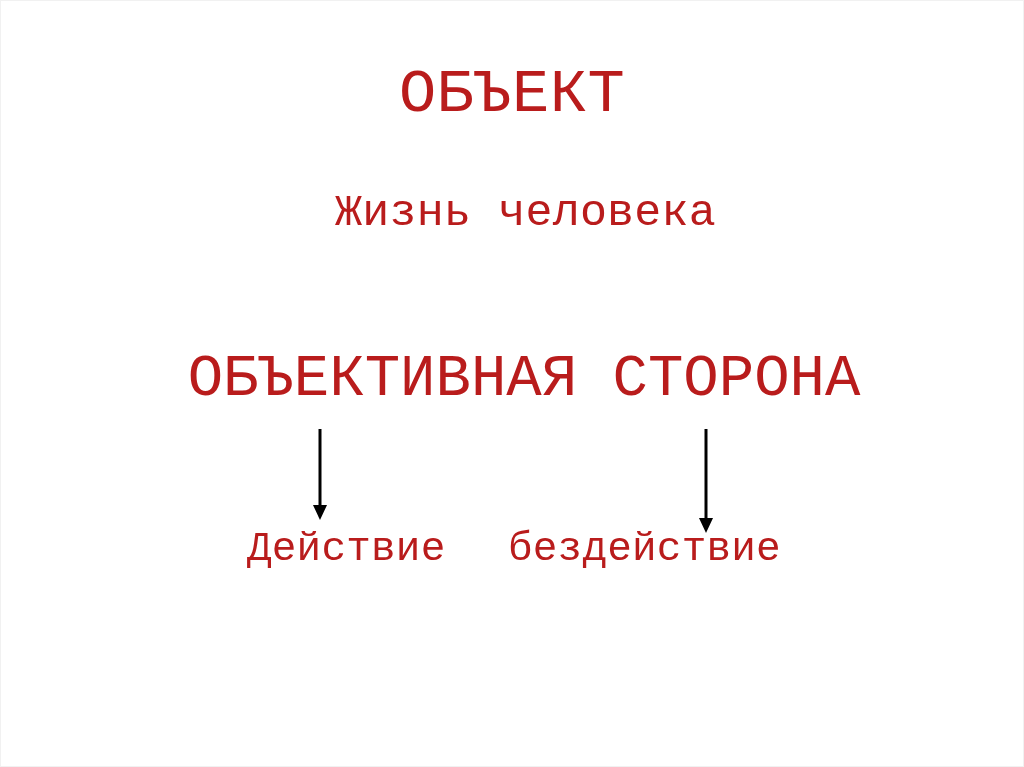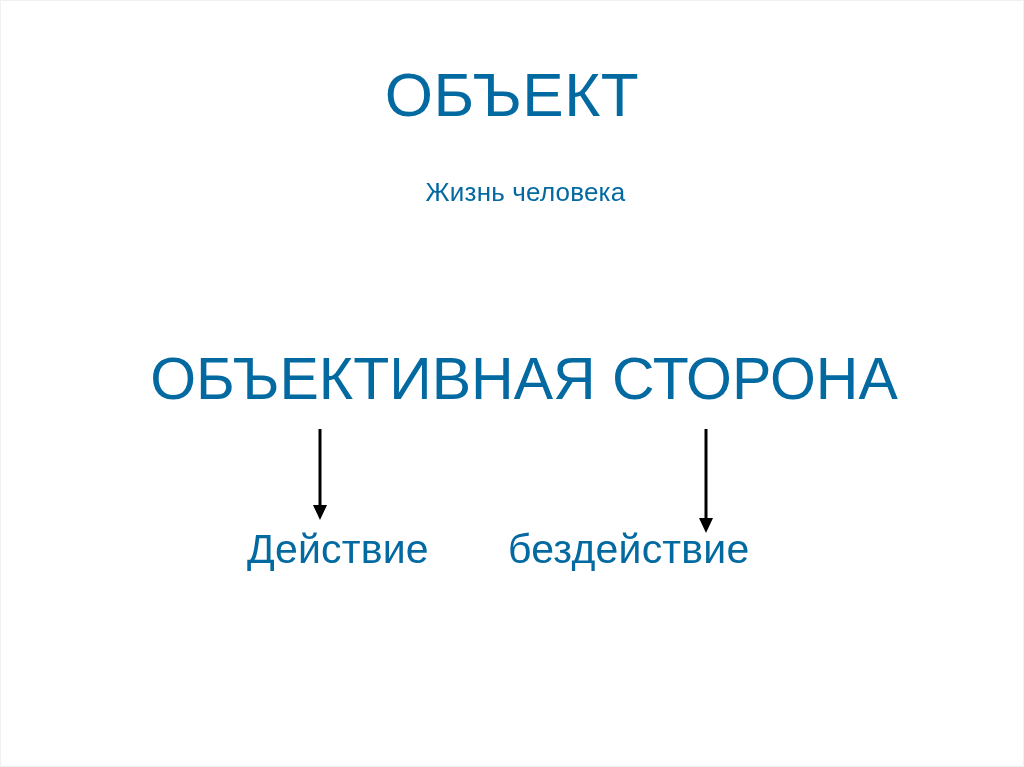--- a/index.html
+++ b/index.html
@@ -21,45 +21,45 @@
     box-sizing: border-box;
     border: 1px solid #f1f1f1;
     overflow: hidden;
   }
 
   
   .txt {
     position: absolute;
     margin: 0;
     padding: 0;
-    color: #0369a1;
-    font-family: Liberation Sans, sans-serif;
+    color: #b91c1c;
+    font-family: Liberation Mono, monospace;
     font-weight: 400;
     white-space: nowrap;
     line-height: 1;
     -webkit-font-smoothing: antialiased;
   }
 
   
   .title-main {
     left: 0;
     right: 0;
     top: 63px;
     text-align: center;
     font-size: 62px;
     letter-spacing: 0.5px;
   }
 
   
   .subtitle {
     left: 0;
     right: 0;
-    top: 178px;
+    top: 190px;
     text-align: center;
-    font-size: 26px;
+    font-size: 45px;
     letter-spacing: 0.2px;
     padding-left: 27px;
   }
 
   
   .heading-objective {
     left: 0;
     right: 0;
     top: 349px;
     text-align: center;

